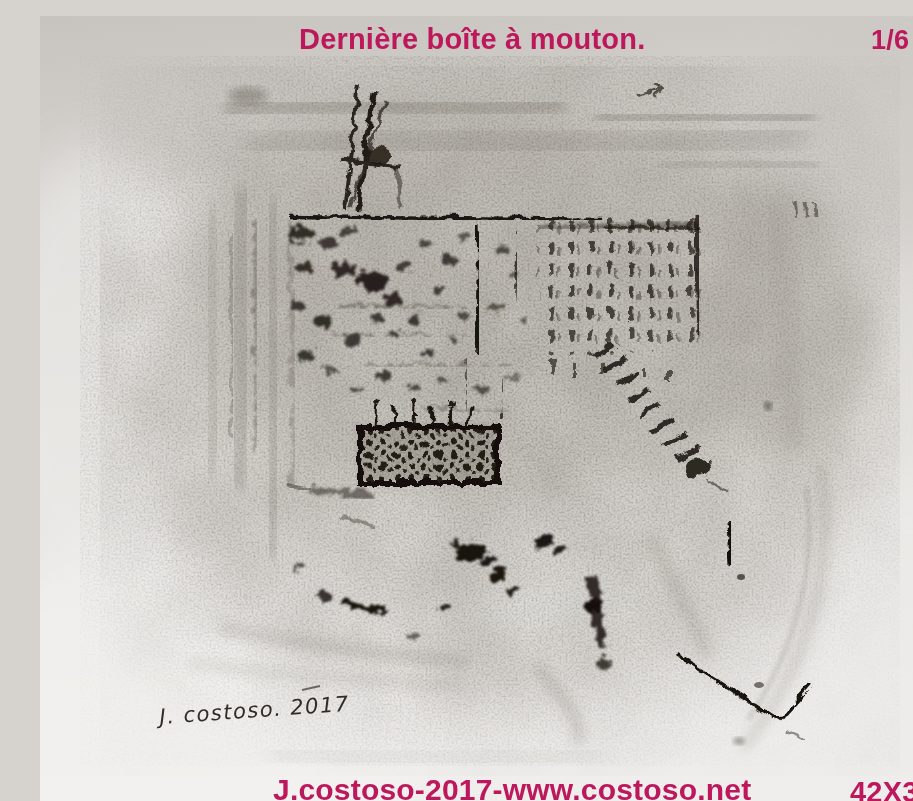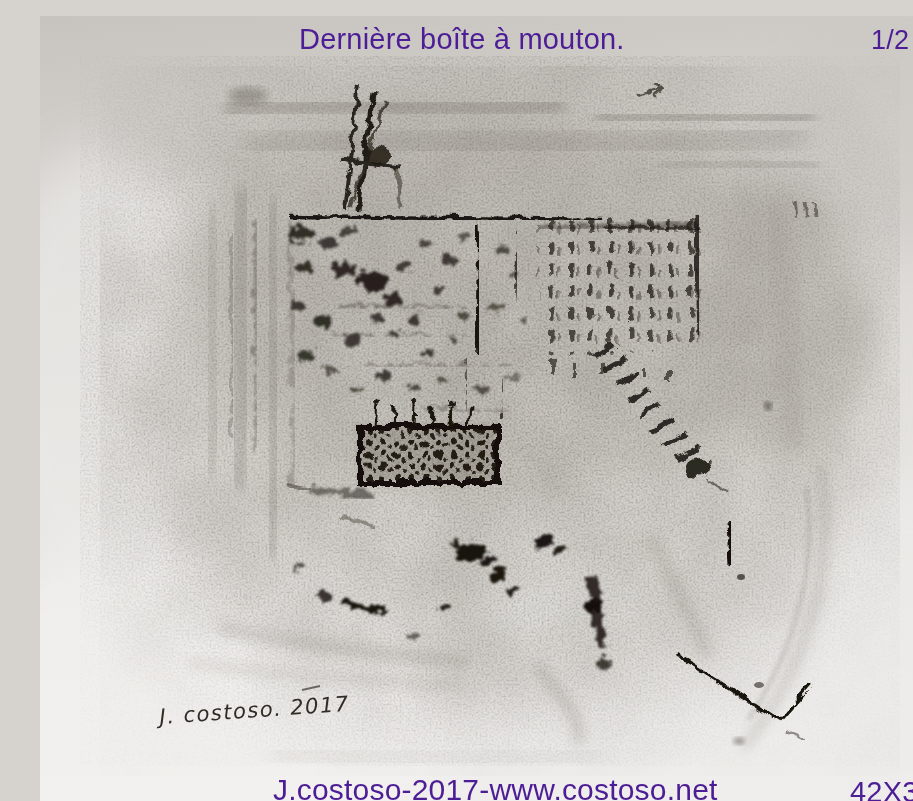--- a/index.html
+++ b/index.html
@@ -5,24 +5,25 @@
   html,body{margin:0;padding:0;background:#d6d3cf;}
   #photo{
     position:relative;
     width:913px;height:801px;
     overflow:hidden;
     font-family:"Liberation Sans", sans-serif;
   }
   #photo svg{position:absolute;left:0;top:0;}
   .caption{
     position:absolute;
-    color:#4c1d95;
+    color:#be185d;
     white-space:nowrap;
     line-height:1;
     letter-spacing:0.2px;
+    font-weight:bold;
   }
   #title-caption{left:259px;top:9px;font-size:29px;}
   #edition-caption{left:831px;top:11px;font-size:27px;}
   #credit-caption{left:233px;top:759px;font-size:30px;}
   #dimensions-caption{left:810px;top:762px;font-size:29px;}
 </style>
 </head>
 <body>
 
 <figure id="photo">
@@ -278,17 +279,17 @@
       <ellipse cx="728" cy="390" rx="4" ry="5" fill="#37322a" opacity="0.5" filter="url(#b2)"></ellipse>
     </g>
 
     <rect x="40" y="40" width="820" height="710" filter="url(#grain)" mask="url(#fadeGrain)" opacity="0.45"></rect>
 
     <text x="120" y="708" transform="rotate(-4 120 708)" font-family="DejaVu Sans, sans-serif" font-style="italic" font-size="21" letter-spacing="1.5" fill="#312d26">J. costoso. 2017</text>
     <path d="M262,674 L280,670" stroke="#3a352c" stroke-width="2" opacity="0.7" fill="none"></path>
   </svg>
 
   <div class="caption" id="title-caption">Dernière boîte à mouton.</div>
-  <div class="caption" id="edition-caption">1/2</div>
+  <div class="caption" id="edition-caption">1/6</div>
   <div class="caption" id="credit-caption">J.costoso-2017-www.costoso.net</div>
   <div class="caption" id="dimensions-caption">42X37</div>
 
 </figure>
 
 </body></html>

